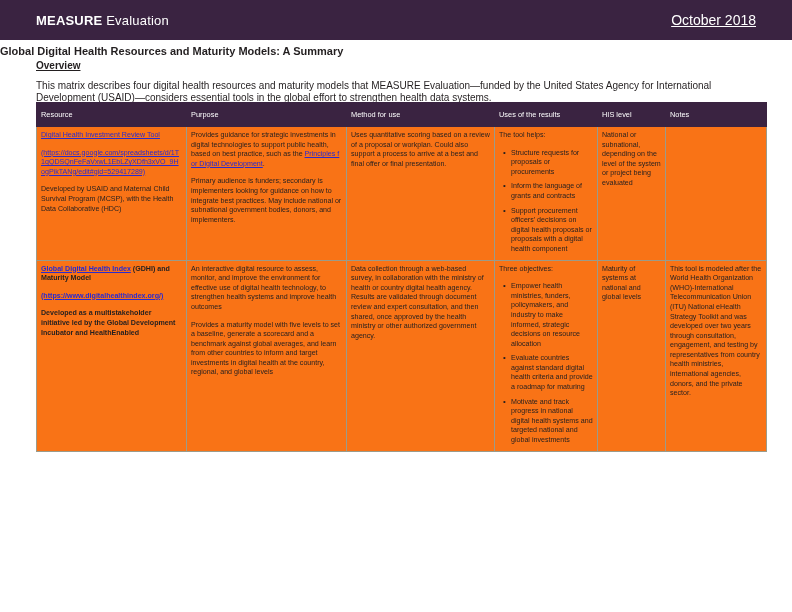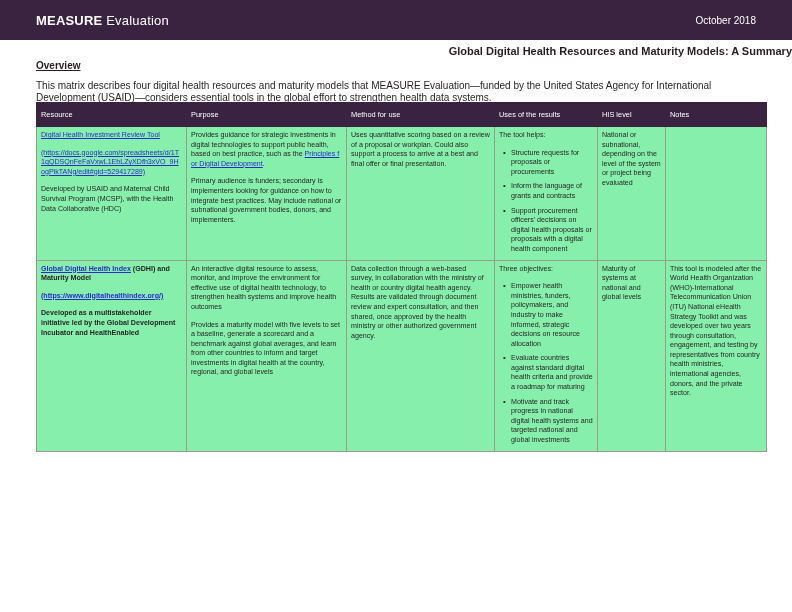--- a/index.html
+++ b/index.html
@@ -20,24 +20,24 @@
     position: absolute; top: 0; left: 0;
     width: 792px; height: 40px;
     background: #3a2341;
     display: flex; align-items: center;
     justify-content: space-between;
     padding: 0 36px;
   }
   .brand { font-size: 13px; color: #ffffff; letter-spacing: .2px; }
   .brand .b1 { font-weight: bold; }
   .brand .b2 { font-weight: normal; }
-  .banddate { font-size: 10px; color: #ffffff; }
+  .banddate { font-size: 14px; color: #ffffff; text-decoration: underline; }
 
   
-  .titlewrap { position: absolute; top: 45px; left: 0; width: 792px; text-align: right; }
+  .titlewrap { position: absolute; top: 45px; left: 0; width: 792px; text-align: left; }
   .doctitle { font-size: 11px; font-weight: bold; color: #231f20; }
   .ovh {
     position: absolute; top: 60px; left: 36px;
     font-size: 10px; font-weight: bold; color: #231f20; text-decoration: underline;
   }
   .ovtext {
     position: absolute; top: 80px; left: 36px; width: 722px;
     font-size: 10px; color: #231f20; line-height: 11.5px;
   }
 
@@ -53,21 +53,21 @@
     color: #ffffff;
     font-size: 7.4px;
     font-weight: normal;
     text-align: left;
     vertical-align: middle;
     padding: 3px 4px;
     border: 0.6px solid #3a2341;
     height: 24px;
   }
   table.matrix td {
-    background: #86efac;
+    background: #f97316;
     color: #231f20;
     font-size: 7.1px;
     line-height: 9.6px;
     vertical-align: top;
     padding: 4px 4px 5px 4px;
     border: 0.6px solid #9b9b8a;
   }
   .c-res   { width: 150px; }
   .c-pur   { width: 160px; }
   .c-met   { width: 148px; }

